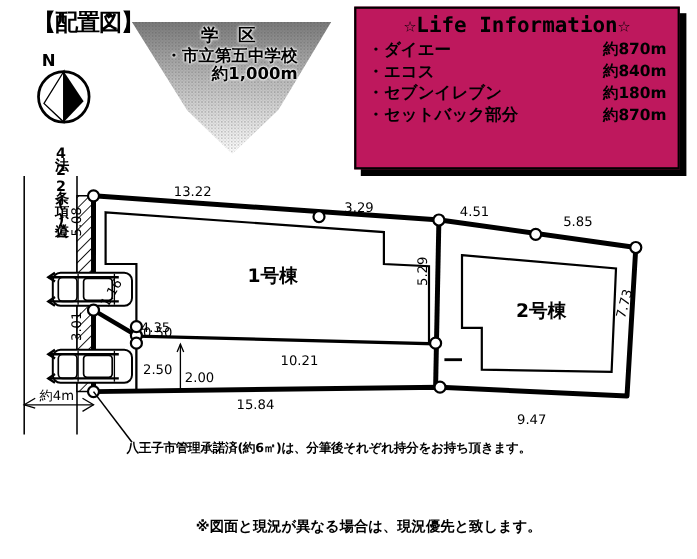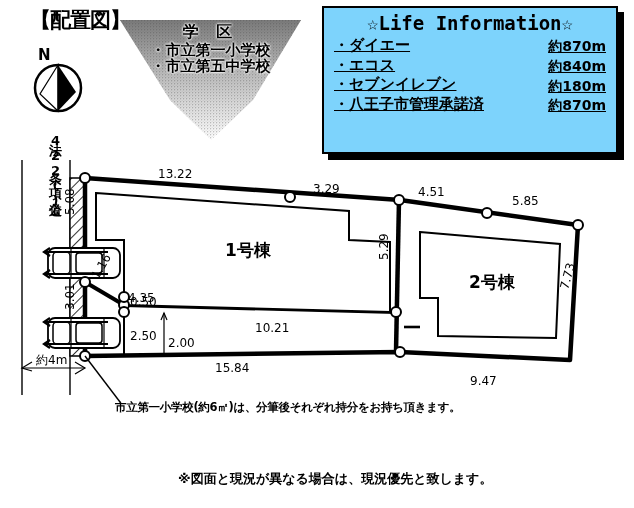--- a/index.html
+++ b/index.html
@@ -47,31 +47,31 @@
     white-space:nowrap;letter-spacing:0px;
   }
 
   
   .lifebox-shadow{
     position:absolute;left:328px;top:12px;width:296px;height:148px;
     background:#000;
   }
   .lifebox{
     position:absolute;left:322px;top:6px;width:296px;height:148px;
-    background:#7dd3fc;border:2px solid #000;box-sizing:border-box;
+    background:#be185d;border:2px solid #000;box-sizing:border-box;
     padding:4px 10px 0 10px;
   }
   .life-title{
     text-align:center;font-size:19px;font-weight:bold;
     font-family:"DejaVu Sans Mono","Liberation Mono",monospace;
     letter-spacing:0px;line-height:1.25;
   }
   .life-row{
-    display:flex;justify-content:space-between;align-items:flex-end;
-    font-size:15px;font-weight:bold;line-height:1.32;text-decoration:underline;
+    display:flex;justify-content:space-between;align-items:center;
+    font-size:15px;font-weight:bold;line-height:1.32;
   }
   .life-row .nm{white-space:nowrap;}
   .life-row .ds{white-space:nowrap;font-size:14px;}
 
   
   .roadlabel{
     position:absolute;left:40px;top:133px;width:22px;
     font-size:13px;font-weight:bold;line-height:1.0;
     writing-mode:vertical-rl;text-orientation:upright;
     letter-spacing:0px;
@@ -123,42 +123,42 @@
         </pattern>
       </defs>
       <g>
         <polygon points="12,12 193,12 145,92 103,132 62,92" fill="url(#burstg)" opacity="0.95"></polygon>
         <polygon points="12,12 193,12 145,92 103,132 62,92" fill="url(#speck)" opacity="0.8"></polygon>
         <polygon points="12,12 193,12 145,92 103,132 62,92" fill="#fff" opacity="0.18"></polygon>
       </g>
     </svg>
     <div class="inner">
       <div class="school-title">学 区</div>
-      <div class="school-row">・市立第一小学校</div>
       <div class="school-row">・市立第五中学校</div>
+      <div class="school-dist">約1,000m</div>
     </div>
   </div>
 
   <div class="lifebox-shadow"></div>
   <div class="lifebox">
     <div class="life-title">☆Life Information☆</div>
     <div class="life-row">
       <span class="nm">・ダイエー</span>
       <span class="ds">約870m</span>
     </div>
     <div class="life-row">
       <span class="nm">・エコス</span>
       <span class="ds">約840m</span>
     </div>
     <div class="life-row">
       <span class="nm">・セブンイレブン</span>
       <span class="ds">約180m</span>
     </div>
     <div class="life-row">
-      <span class="nm">・八王子市管理承諾済</span>
+      <span class="nm">・セットバック部分</span>
       <span class="ds">約870m</span>
     </div>
   </div>
 
   <div class="roadlabel">法42条2項(公道)</div>
 
   <svg class="plan" viewBox="0 0 634 260">
     <defs>
       <pattern id="hatch" width="7" height="7" patternUnits="userSpaceOnUse" patternTransform="rotate(45)">
         <rect width="7" height="7" fill="#fff"></rect>
@@ -262,18 +262,18 @@
       <line x1="22" y1="208" x2="85" y2="208" stroke="#000" stroke-width="1.2"></line>
       <path d="M 32 202 L 22 208 L 32 211" fill="none" stroke="#000" stroke-width="1.2"></path>
       <path d="M 75 202 L 85 208 L 75 214" fill="none" stroke="#000" stroke-width="1.2"></path>
       <text x="36" y="204" font-size="12" font-family="DejaVu Sans, sans-serif">約4m</text>
     </g>
 
     <line x1="85" y1="196" x2="120" y2="242" stroke="#000" stroke-width="1.4"></line>
   </svg>
 
   <div class="setback-note">
-    <div>市立第一小学校(約6㎡)は、分筆後それぞれ持分をお持ち頂きます。</div>
+    <div>八王子市管理承諾済(約6㎡)は、分筆後それぞれ持分をお持ち頂きます。</div>
   </div>
 
   <div class="footer-note">※図面と現況が異なる場合は、現況優先と致します。</div>
 
 </div>
 
 </body></html>

